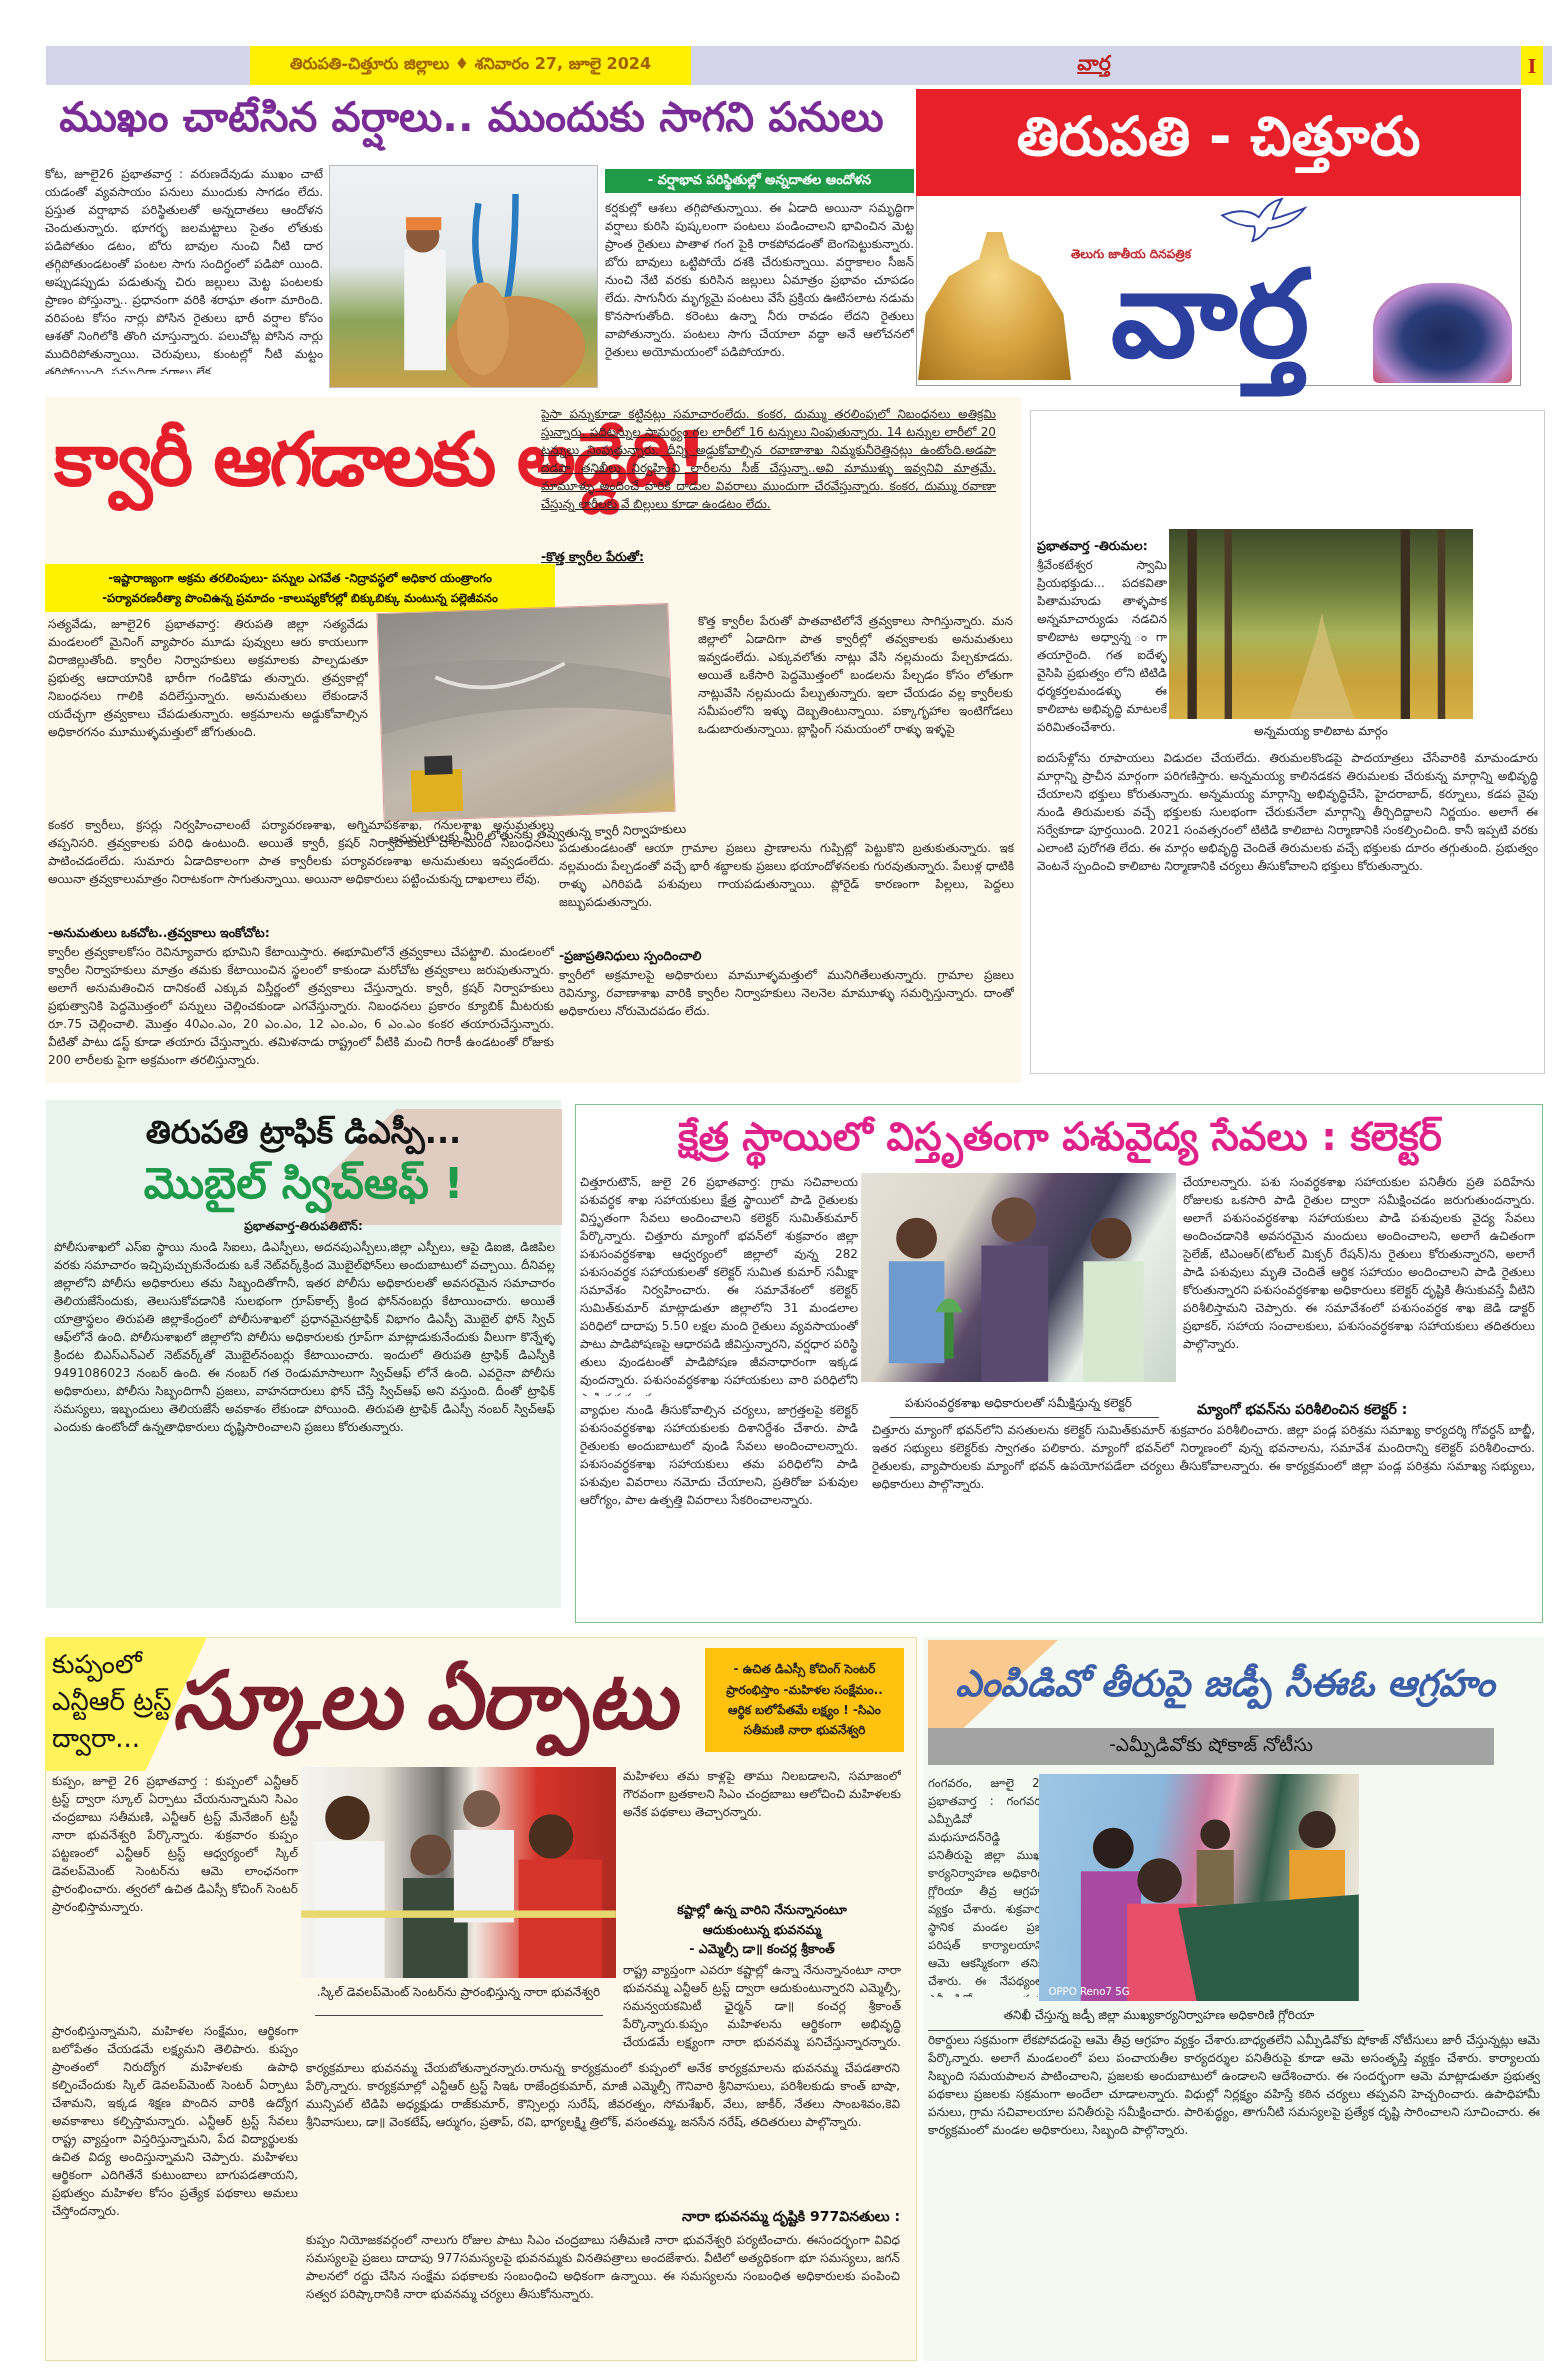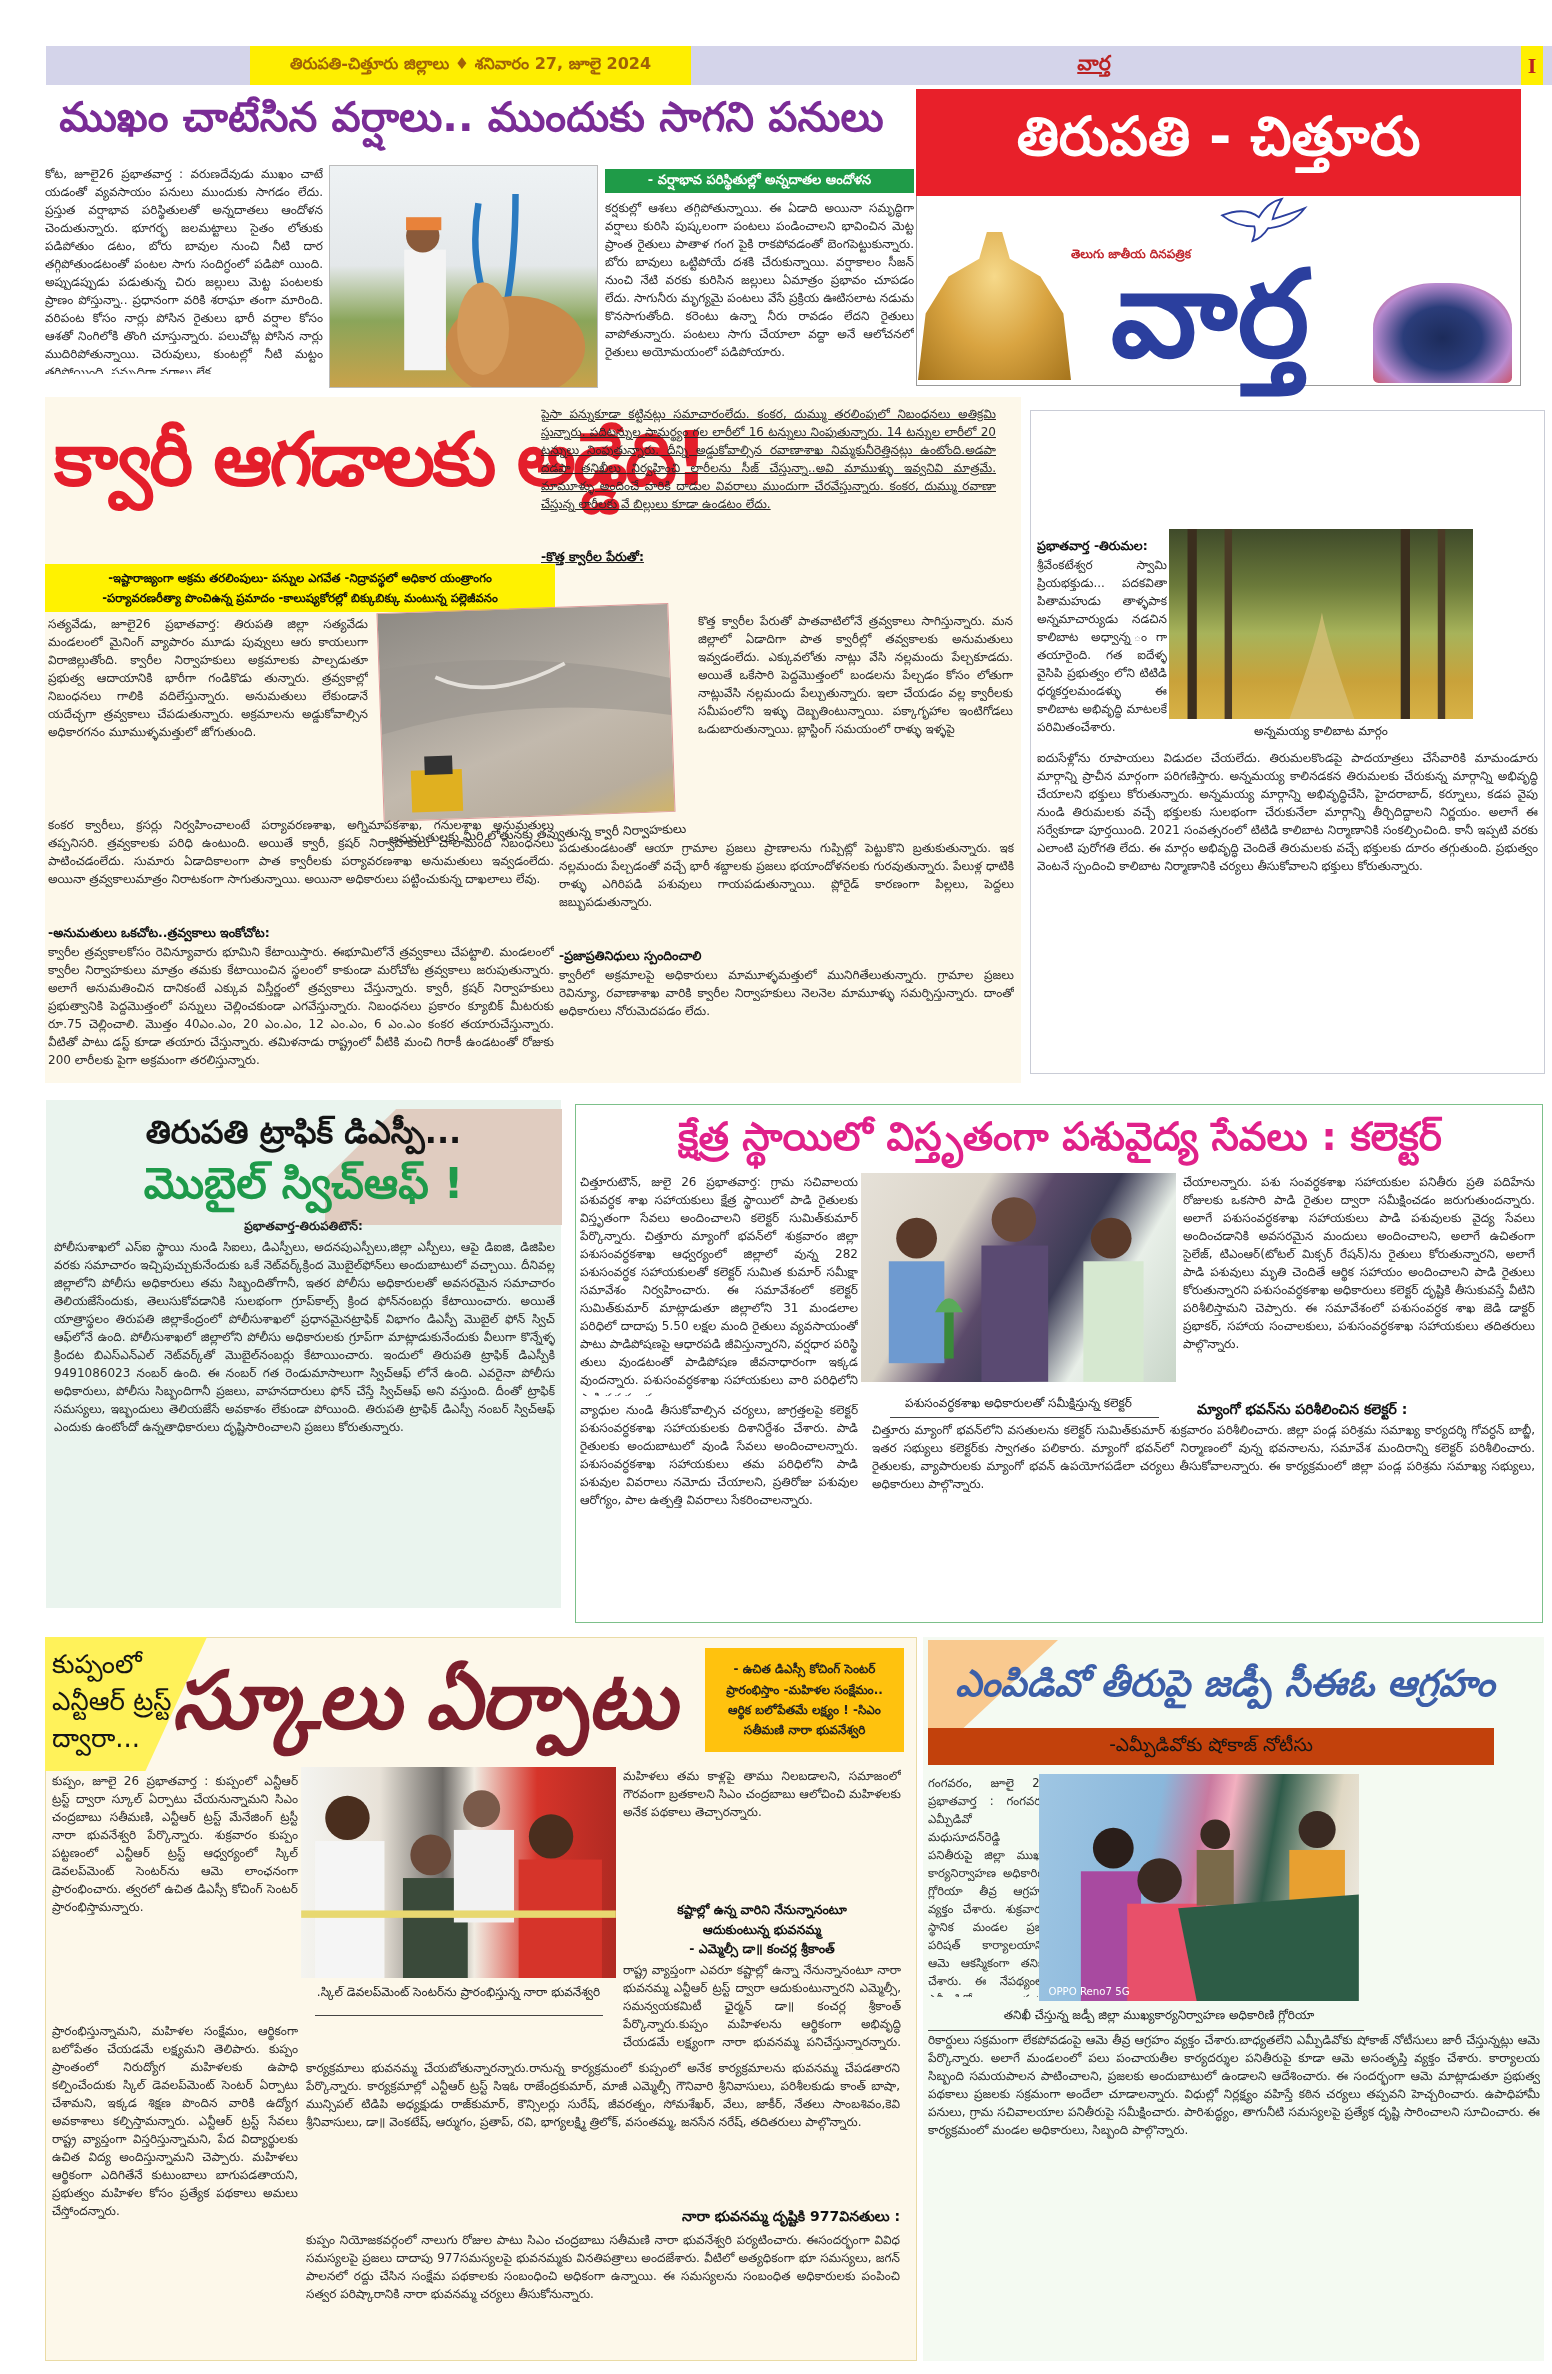--- a/index.html
+++ b/index.html
@@ -86,21 +86,21 @@
   #s6-col3 { left: 623px; top: 1961px; width: 278px; height: 93px; }
   #s6-col4 { left: 52px; top: 2022px; width: 246px; height: 329px; }
   #s6-col5 { left: 306px; top: 2059px; width: 594px; height: 148px; }
   #s6-sub2 { left: 306px; top: 2208px; width: 594px; text-align: right; font-size: 14px; }
   #s6-col6 { left: 306px; top: 2231px; width: 594px; height: 125px; }
 
   
   #s7 { left: 923px; top: 1637px; width: 621px; height: 724px; background: #f4faf2; }
   #s7-tri { left: 928px; top: 1640px; width: 130px; height: 121px; background: #f9c98f; clip-path: polygon(0 0,100% 0,0 100%); }
   #s7-head { left: 928px; top: 1642px; width: 594px; height: 83px; font-size: 37px; color: #3d5fa8; font-weight: bold; text-align:center; line-height: 83px; font-style: italic; white-space: nowrap; }
-  #s7-kicker { left: 928px; top: 1728px; width: 566px; height: 37px; background: #c2410c; font-size: 18.6px; color: #151515; display:flex; align-items:center; justify-content:center; }
+  #s7-kicker { left: 928px; top: 1728px; width: 566px; height: 37px; background: #a3a3a3; font-size: 18.6px; color: #151515; display:flex; align-items:center; justify-content:center; }
   #s7-col1 { left: 928px; top: 1774px; width: 119px; height: 223px; font-size: 11.6px; }
   #s7-photo { left: 1039px; top: 1774px; width: 320px; height: 227px; background: linear-gradient(100deg,#9fc6e3 0%,#8ab7db 35%,#c97aa0 48%,#f3b0c0 55%,#2f5b4a 68%,#e0d8c4 85%,#f0ede7 100%); }
   #s7-cap { left: 955px; top: 2008px; width: 408px; }
   #s7-col2 { left: 928px; top: 2031px; width: 612px; height: 325px; }
 
   .rule { background: #444; height: 0.9px; }
 </style>
 </head>
 <body>
 

